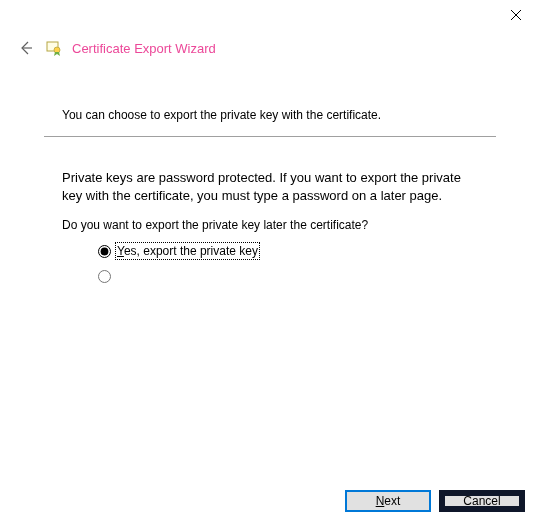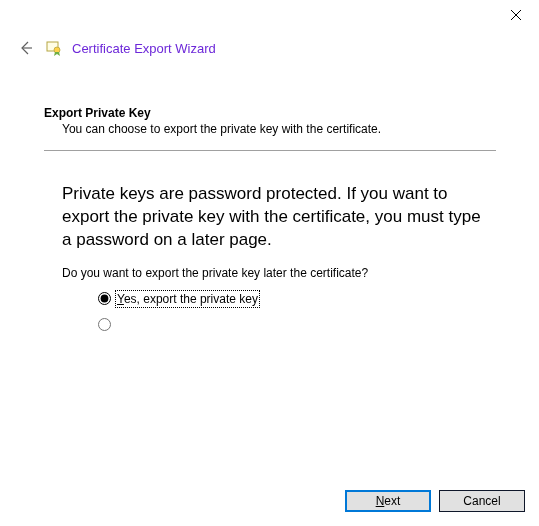--- a/index.html
+++ b/index.html
@@ -51,21 +51,21 @@
     .back-arrow svg { width: 16px; height: 16px; }
     .cert-icon {
       width: 16px;
       height: 16px;
       display: inline-flex;
       align-items: center;
       justify-content: center;
     }
     .wizard-title {
       font-size: 13px;
-      color: #6d28d9;
+      color: #ec4899;
     }
     .content {
       position: absolute;
       top: 106px;
       left: 44px;
       right: 40px;
     }
     .section-title {
       font-weight: bold;
       font-size: 12px;
@@ -78,21 +78,21 @@
     .hr {
       margin-top: 14px;
       border: none;
       border-top: 1px solid #a0a0a0;
       width: 452px;
       margin-left: 0;
     }
     .body-text {
       margin-top: 32px;
       margin-left: 18px;
-      font-size: 17px;
+      font-size: 13px;
       line-height: 1.35;
       width: 420px;
     }
     .question {
       margin-top: 14px;
       margin-left: 18px;
       font-size: 12px;
     }
     .radio-group {
       margin-top: 12px;
@@ -124,21 +124,21 @@
       right: 14px;
       display: flex;
       gap: 8px;
     }
     .btn {
       width: 86px;
       height: 22px;
       font-size: 12px;
       font-family: inherit;
       background: #e1e1e1;
-      border: 1px solid #0f172a;
+      border: 6px solid #0f172a;
       cursor: pointer;
       display: inline-flex;
       align-items: center;
       justify-content: center;
     }
     .btn-default {
       border: 1px solid #0078d7;
       box-shadow: inset 0 0 0 1px #0078d7;
     }
   </style>
@@ -165,21 +165,20 @@
     <svg viewBox="0 0 16 16">
         <rect x="1" y="2" width="11" height="9" fill="#fffde6" stroke="#b5a642" stroke-width="1"></rect>
         <circle cx="11" cy="10" r="3" fill="#ffd24a" stroke="#b5a642" stroke-width="0.8"></circle>
         <path d="M9 12 L8 16 L11 14 L14 16 L13 12" fill="#6fae44"></path>
       </svg>
   </span>
   <span class="wizard-title">Certificate Export Wizard</span>
 </div>
 
 <div class="content">
-  <div class="section-title">Export Private Key</div>
   <div class="section-sub">You can choose to export the private key with the certificate.</div>
   <hr class="hr">
   <div class="body-text">Private keys are password protected. If you want to export the private key with the certificate, you must type a password on a later page.</div>
   <div class="question">Do you want to export the private key later the certificate?</div>
 
   <div class="radio-group">
     <div class="radio-row">
       <input type="radio" id="opt-yes" name="exportkey" checked="" style="">
       <label for="opt-yes" class="focus-dotted"><span class="mnemonic">Y</span><span>es, export the private key</span></label>
     </div>

